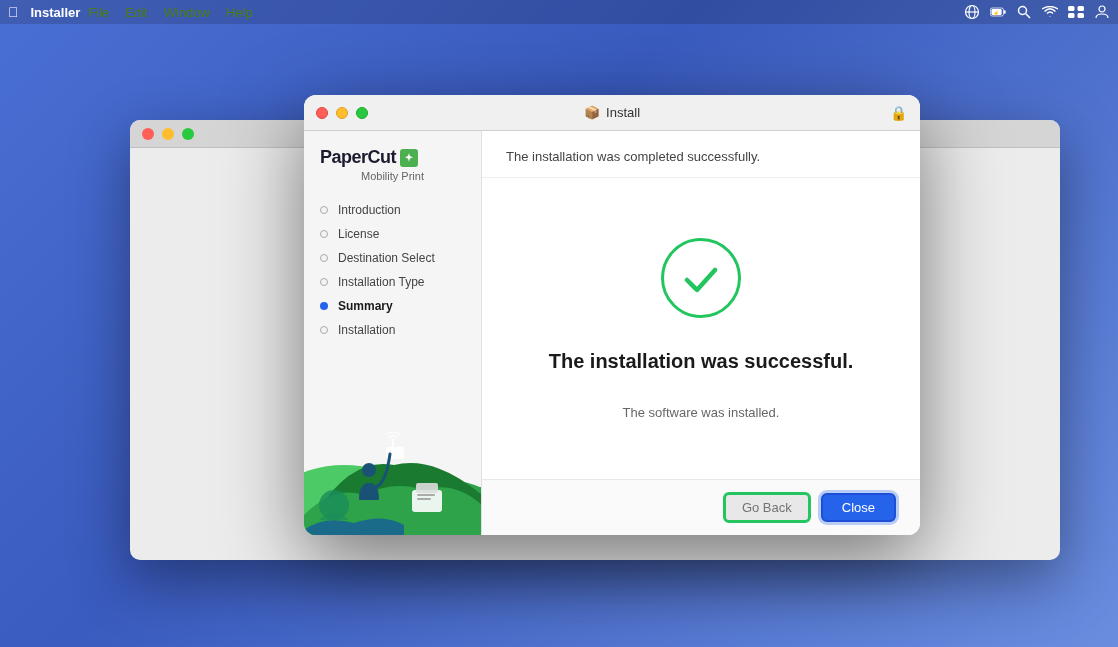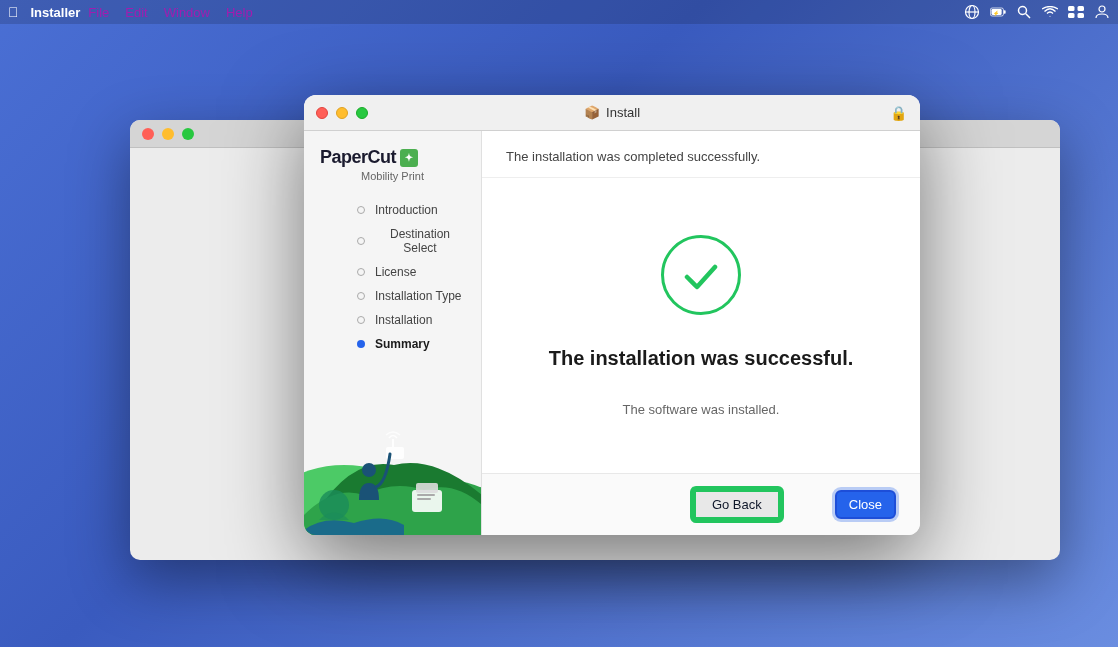--- a/index.html
+++ b/index.html
@@ -32,21 +32,21 @@
       margin-right: 12px;
     }
     .menubar-app {
       font-size: 13px;
       font-weight: 600;
       color: white;
       margin-right: 8px;
     }
     .menubar-item {
       font-size: 13px;
-      color: #a21caf;
+      color: #4d7c0f;
       margin-right: 16px;
     }
     .menubar-right {
       margin-left: auto;
       display: flex;
       align-items: center;
       gap: 10px;
     }
     .menubar-icon {
       width: 16px;
@@ -242,21 +242,20 @@
     }
     .sidebar-subtitle {
       font-size: 11px;
       color: #666;
       margin-top: 2px;
     }
 
     .sidebar-nav {
       padding: 8px 0;
       flex: 1;
-      margin-left: 37px;
     }
     .nav-item {
       display: flex;
       align-items: center;
       gap: 10px;
       padding: 5px 16px;
       font-size: 12px;
       color: #444;
     }
     .nav-dot {
@@ -337,37 +336,36 @@
       border-top: 1px solid #e8e8e8;
       display: flex;
       justify-content: flex-end;
       align-items: center;
       gap: 10px;
       background: #fafafa;
     }
     .btn-goback {
       padding: 5px 16px;
       font-size: 13px;
-      color: #0f172a;
+      color: #737373;
       background: #e8e8e8;
-      border: 6px solid #22c55e;
+      border: 3px solid #22c55e;
       border-radius: 6px;
       cursor: pointer;
     }
     .btn-close {
-      padding: 5px 12px;
+      padding: 5px 19px;
       font-size: 13px;
       color: white;
       background: #2563eb;
       border: 2px solid #1d4ed8;
       border-radius: 6px;
       cursor: pointer;
       font-weight: 500;
       box-shadow: 0 0 0 3px rgba(37, 99, 235, 0.3);
-      margin-left: 41px;
     }
 
     
     .illus-svg {
       position: absolute;
       bottom: 0;
       left: 0;
       width: 100%;
       height: 100%;
     }
@@ -481,37 +479,37 @@
         <div class="sidebar-subtitle">Mobility Print</div>
       </div>
 
       <nav class="sidebar-nav">
         <div class="nav-item">
           <div class="nav-dot nav-dot-empty"></div>
           <span>Introduction</span>
         </div>
         <div class="nav-item">
           <div class="nav-dot nav-dot-empty"></div>
-          <span>Destination Select</span>
+          <span>License</span>
         </div>
         <div class="nav-item">
           <div class="nav-dot nav-dot-empty"></div>
-          <span>License</span>
+          <span>Destination Select</span>
         </div>
         <div class="nav-item">
           <div class="nav-dot nav-dot-empty"></div>
           <span>Installation Type</span>
         </div>
+        <div class="nav-item active">
+          <div class="nav-dot nav-dot-active"></div>
+          <span>Summary</span>
+        </div>
         <div class="nav-item">
           <div class="nav-dot nav-dot-empty"></div>
           <span>Installation</span>
-        </div>
-        <div class="nav-item active">
-          <div class="nav-dot nav-dot-active"></div>
-          <span>Summary</span>
         </div>
       </nav>
 
       <div class="sidebar-illustration">
         <svg class="illus-svg" viewBox="0 0 178 160" xmlns="http://www.w3.org/2000/svg">
 
           <ellipse cx="89" cy="200" rx="130" ry="100" fill="#3db85a"></ellipse>
           <ellipse cx="40" cy="160" rx="90" ry="70" fill="#4cca66"></ellipse>
           <ellipse cx="140" cy="170" rx="80" ry="65" fill="#2ea34a"></ellipse>
 

